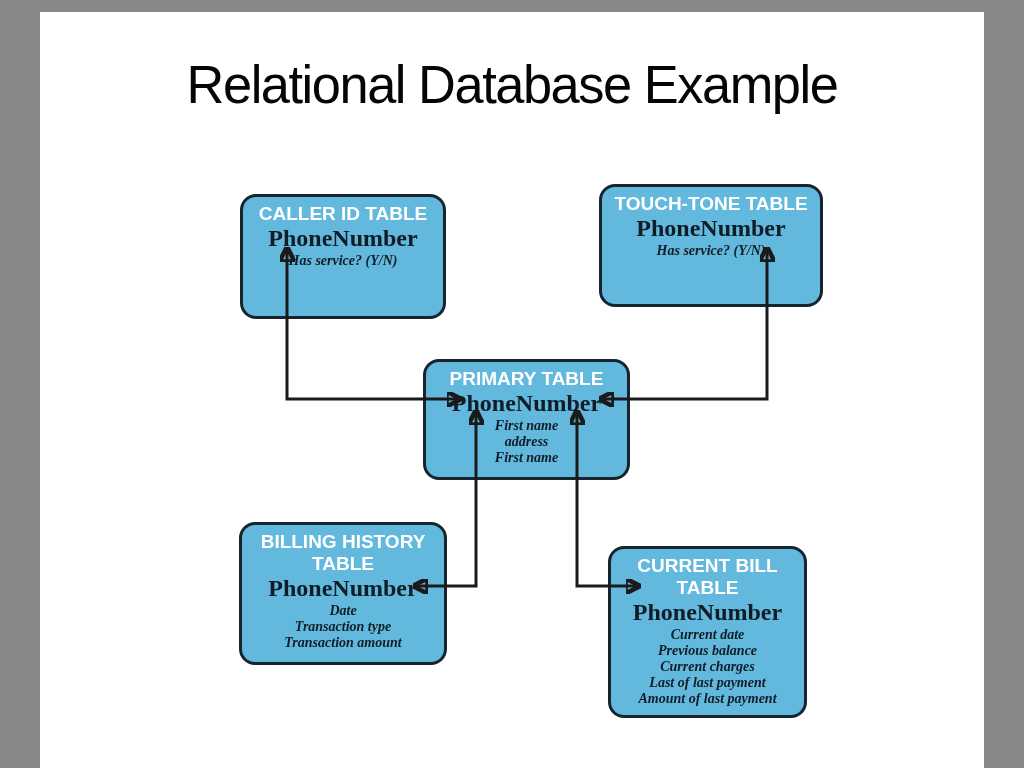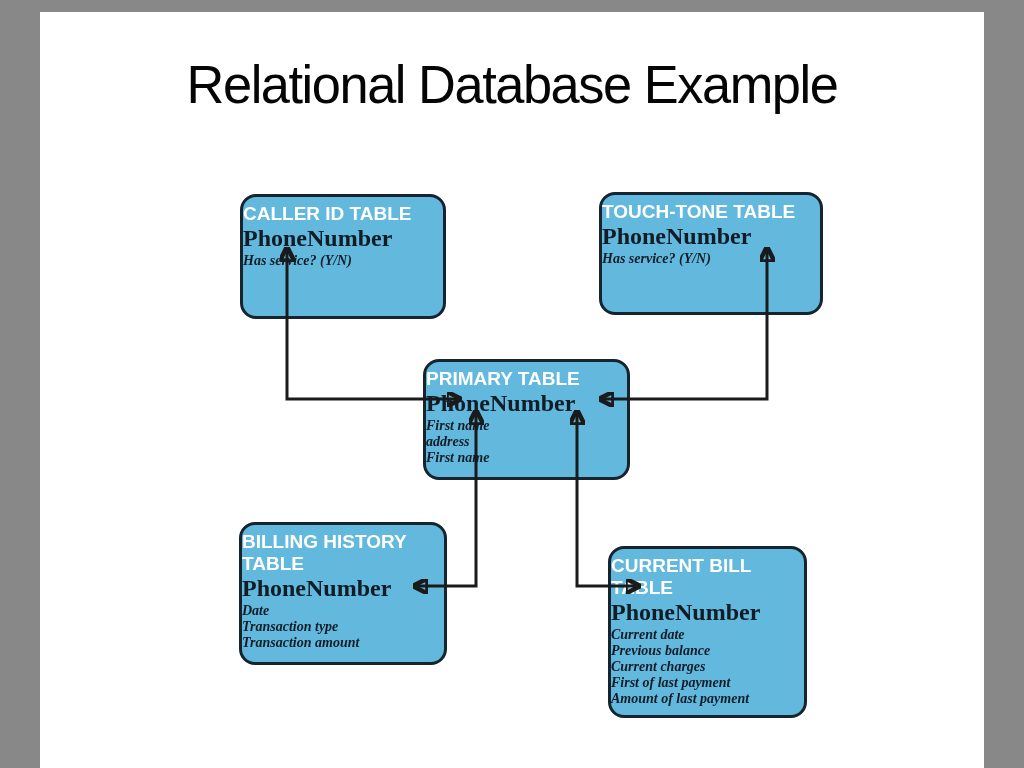--- a/index.html
+++ b/index.html
@@ -30,21 +30,21 @@
     letter-spacing:-1.5px;
     color:var(--title-text);
     transform:scaleX(0.97);
   }
   .table-box{
     position:absolute;
     background:var(--box-fill);
     border:3px solid var(--box-border);
     border-radius:16px;
     box-sizing:border-box;
-    text-align:left;
+    text-align:center;
     padding-top:6px;
   }
   .box-header{
     font-family:"Liberation Sans",sans-serif;
     font-weight:700;
     font-size:19px;
     line-height:22px;
     letter-spacing:0px;
     color:var(--header-text);
   }
@@ -85,21 +85,21 @@
   <div class="title">Relational Database Example</div>
 
   <div class="table-box" style="left:200px;top:182px;width:206px;height:125px;">
     <div class="box-header">CALLER ID TABLE</div>
     <div class="box-key">PhoneNumber</div>
     <div class="box-attrs">
       <div class="attr">Has service? (Y/N)</div>
     </div>
   </div>
 
-  <div class="table-box" style="left:559px;top:180px;width:224px;height:123px;">
+  <div class="table-box" style="left:559px;top:172px;width:224px;height:123px;">
     <div class="box-header">TOUCH-TONE TABLE</div>
     <div class="box-key">PhoneNumber</div>
     <div class="box-attrs">
       <div class="attr">Has service? (Y/N)</div>
     </div>
   </div>
 
   <div class="table-box" style="left:383px;top:347px;width:207px;height:121px;">
     <div class="box-header">PRIMARY TABLE</div>
     <div class="box-key">PhoneNumber</div>
@@ -120,21 +120,21 @@
     </div>
   </div>
 
   <div class="table-box" style="left:568px;top:534px;width:199px;height:172px;">
     <div class="box-header">CURRENT BILL TABLE</div>
     <div class="box-key">PhoneNumber</div>
     <div class="box-attrs">
       <div class="attr">Current date</div>
       <div class="attr">Previous balance</div>
       <div class="attr">Current charges</div>
-      <div class="attr">First of last payment</div>
+      <div class="attr">Last of last payment</div>
       <div class="attr">Amount of last payment</div>
     </div>
   </div>
 
   <svg class="connectors" width="1024" height="768" viewBox="0 0 1024 768">
     <defs>
       <marker id="ah" viewBox="0 0 10 10" refX="9" refY="5" markerWidth="5" markerHeight="5" orient="auto-start-reverse" markerUnits="strokeWidth">
         <path d="M0,0 L10,5 L0,10 z" fill="#1a1a1a" stroke="none"></path>
       </marker>
     </defs>

